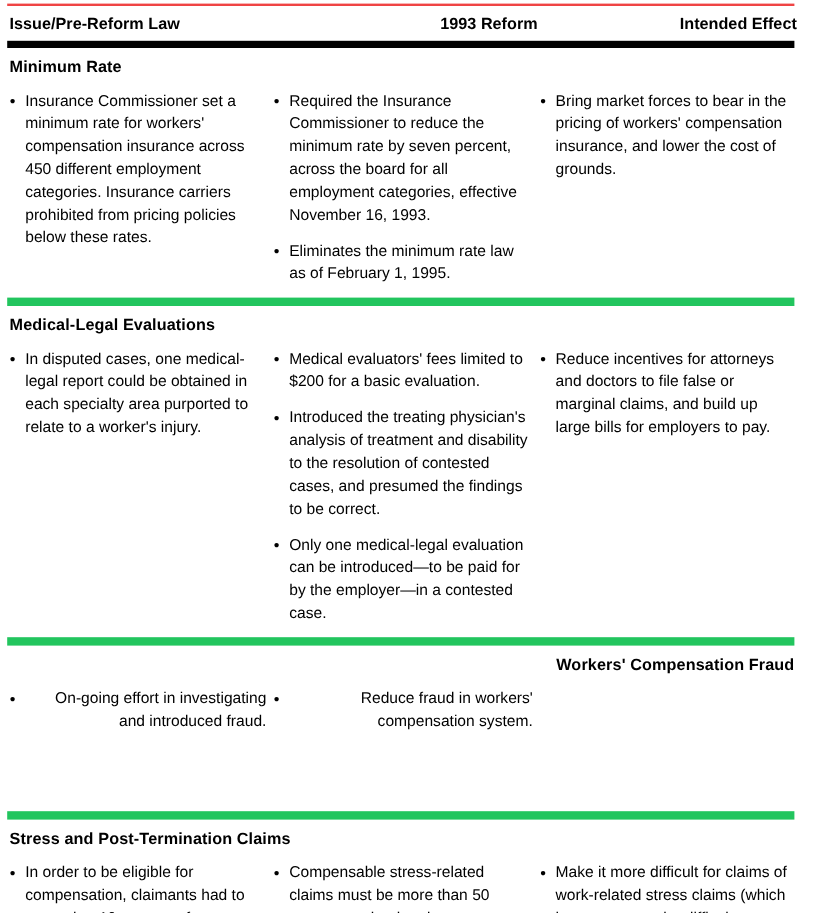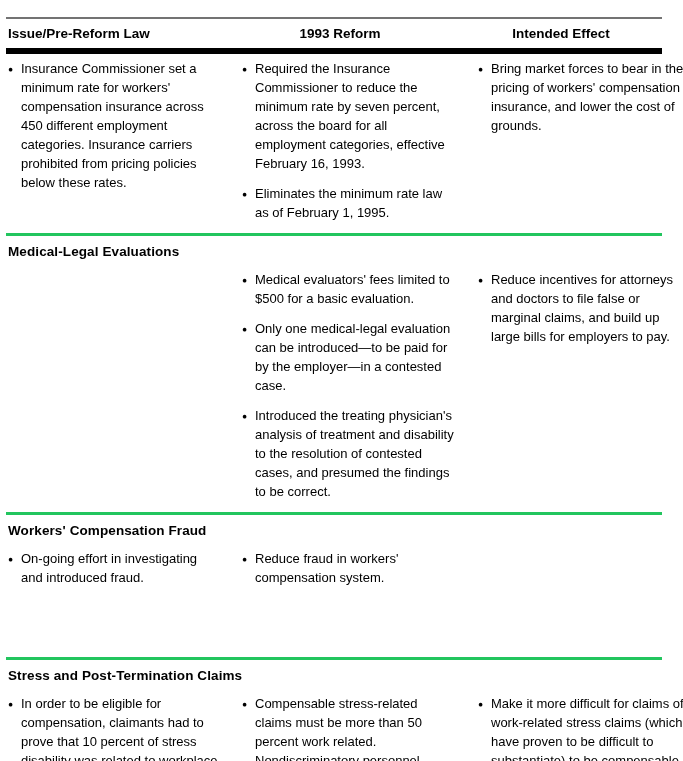--- a/index.html
+++ b/index.html
@@ -5,80 +5,82 @@
   * { margin:0; padding:0; box-sizing:border-box; }
   html,body { background:#ffffff; }
   body {
     width:683px; height:761px;
     font-family:"Liberation Sans","DejaVu Sans",sans-serif;
     color:#000; overflow:hidden;
   }
   .page { padding:3px 21px 0 6px; width:683px; }
 
   
-  .thead { border-top:2px solid #737373; padding-top:6px;margin-top:14px; }
+  .thead { border-top:2px solid #ef4444; padding-top:6px; }
   .hrow {
     display:grid; grid-template-columns:214px 216px 206px; column-gap:10px;
     font-weight:bold; font-size:13.5px; line-height:18px; padding-left:2px;
   }
-  .hrow .hc2, .hrow .hc3 { text-align:center; }
+  .hrow .hc2, .hrow .hc3 { text-align:right; }
   .hbar { height:6px; background:#000; margin-top:5px; }
 
   
   .sec { padding-top:5px; }
-  .sec.bordered { border-top:3px solid #22c55e; }
+  .sec.bordered { border-top:7px solid #22c55e; }
   .sec h2 { font-size:13.5px; font-weight:bold; margin:3px 0 11px 2px; letter-spacing:.1px; }
-  .cols { display:grid; grid-template-columns:214px 216px 206px; column-gap:20px; padding-left:2px; }
+  .cols { display:grid; grid-template-columns:214px 216px 206px; column-gap:6px; padding-left:2px; }
   .col { font-size:13px; line-height:19px; }
   .bullet { position:relative; padding-left:13px; margin-bottom:11px; }
   .bullet::before { content:"●"; position:absolute; left:0; top:1px; font-size:8.5px; }
 
   .s1 { min-height:170px; }
   .s2 { min-height:240px; }
-  .s3 { min-height:145px; }
+  .s3 { min-height:145px;text-align:right; }
   .s4 { min-height:127px; }
 </style>
 </head>
 <body>
 
 <div class="page">
 
   <div class="thead">
     <div class="hrow">
       <div class="hc1">Issue/Pre-Reform Law</div>
       <div class="hc2">1993 Reform</div>
       <div class="hc3">Intended Effect</div>
     </div>
     <div class="hbar"></div>
   </div>
 
   <div class="sec s1">
+    <h2>Minimum Rate</h2>
     <div class="cols">
       <div class="col">
         <div class="bullet">Insurance Commissioner set a minimum rate for workers' compensation insurance across 450 different employment categories. Insurance carriers prohibited from pricing policies below these rates.</div>
       </div>
       <div class="col">
-        <div class="bullet">Required the Insurance Commissioner to reduce the minimum rate by seven percent, across the board for all employment categories, effective February 16, 1993.</div>
+        <div class="bullet">Required the Insurance Commissioner to reduce the minimum rate by seven percent, across the board for all employment categories, effective November 16, 1993.</div>
         <div class="bullet">Eliminates the minimum rate law as of February 1, 1995.</div>
       </div>
       <div class="col">
         <div class="bullet">Bring market forces to bear in the pricing of workers' compensation insurance, and lower the cost of grounds.</div>
       </div>
     </div>
   </div>
 
   <div class="sec s2 bordered">
     <h2>Medical-Legal Evaluations</h2>
     <div class="cols">
       <div class="col">
+        <div class="bullet">In disputed cases, one medical-legal report could be obtained in each specialty area purported to relate to a worker's injury.</div>
       </div>
       <div class="col">
-        <div class="bullet">Medical evaluators' fees limited to $500 for a basic evaluation.</div>
+        <div class="bullet">Medical evaluators' fees limited to $200 for a basic evaluation.</div>
+        <div class="bullet">Introduced the treating physician's analysis of treatment and disability to the resolution of contested cases, and presumed the findings to be correct.</div>
         <div class="bullet">Only one medical-legal evaluation can be introduced—to be paid for by the employer—in a contested case.</div>
-        <div class="bullet">Introduced the treating physician's analysis of treatment and disability to the resolution of contested cases, and presumed the findings to be correct.</div>
       </div>
       <div class="col">
         <div class="bullet">Reduce incentives for attorneys and doctors to file false or marginal claims, and build up large bills for employers to pay.</div>
       </div>
     </div>
   </div>
 
   <div class="sec s3 bordered">
     <h2>Workers' Compensation Fraud</h2>
     <div class="cols">

